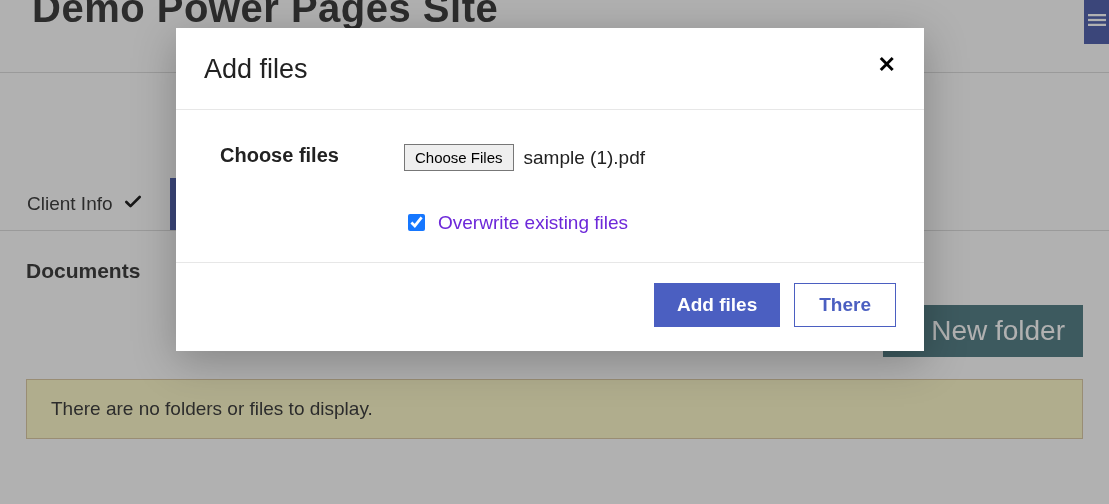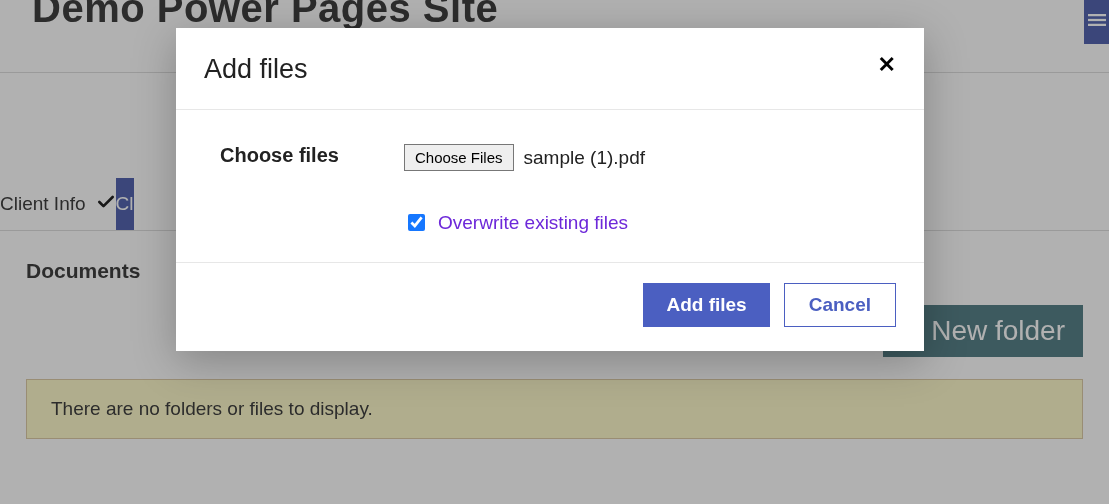--- a/index.html
+++ b/index.html
@@ -4,21 +4,21 @@
 <style>
 html,body{margin:0;padding:0;font-family:"Segoe UI",Arial,sans-serif;width:1109px;height:504px;overflow:hidden;background:#fff;color:#222}
 .page{position:relative;width:1109px;height:504px}
 
 .title-bar{display:flex;align-items:flex-start;padding:0 0 0 0;border-bottom:1px solid #d9d9d9;height:72px}
 .title-text{font-size:40px;font-weight:700;color:#222;letter-spacing:.5px;margin-top:-14px;margin-left:32px}
 .hamburger{position:absolute;right:0;top:0;width:25px;height:44px;background:#3b4ea3;display:flex;align-items:center;justify-content:center}
 .hamburger svg{width:18px;height:18px;fill:#fff}
 
 .tabs{display:flex;align-items:stretch;border-bottom:1px solid #d9d9d9;height:52px;margin-top:105px}
-.tab{display:flex;align-items:center;padding:0 0;font-size:19px;color:#222}
+.tab{display:flex;align-items:center;padding:0 27px;font-size:19px;color:#222}
 .tab.active{background:#3b4ea3;color:#fff}
 .tab .check{margin-left:10px}
 
 .section{padding:28px 26px 0}
 .section-title{font-size:21px;font-weight:700;color:#222}
 .toolbar{display:flex;justify-content:flex-end;margin-top:22px;gap:0}
 .btn-newfolder{background:#3f6e77;color:#fff;border:none;font-size:28px;padding:10px 18px;display:flex;align-items:center;gap:10px;cursor:pointer}
 .btn-newfolder svg{width:20px;height:18px;fill:#fff}
 .empty-banner{margin:22px 0 0;background:#fef9c3;border:1px solid #d7c39a;color:#222;padding:18px 24px;font-size:19px}
 
@@ -105,17 +105,17 @@
       </div>
 
       <div class="check-row">
         <input type="checkbox" class="cbx" checked="" style="">
         <span class="check-label">Overwrite existing files</span>
       </div>
     </div>
 
     <div class="modal-footer">
       <button class="btn-primary">Add files</button>
-      <button class="btn-secondary">Cancel</button>
+      <button class="btn-secondary">There</button>
     </div>
   </div>
 
 </div>
 
 </body></html>

